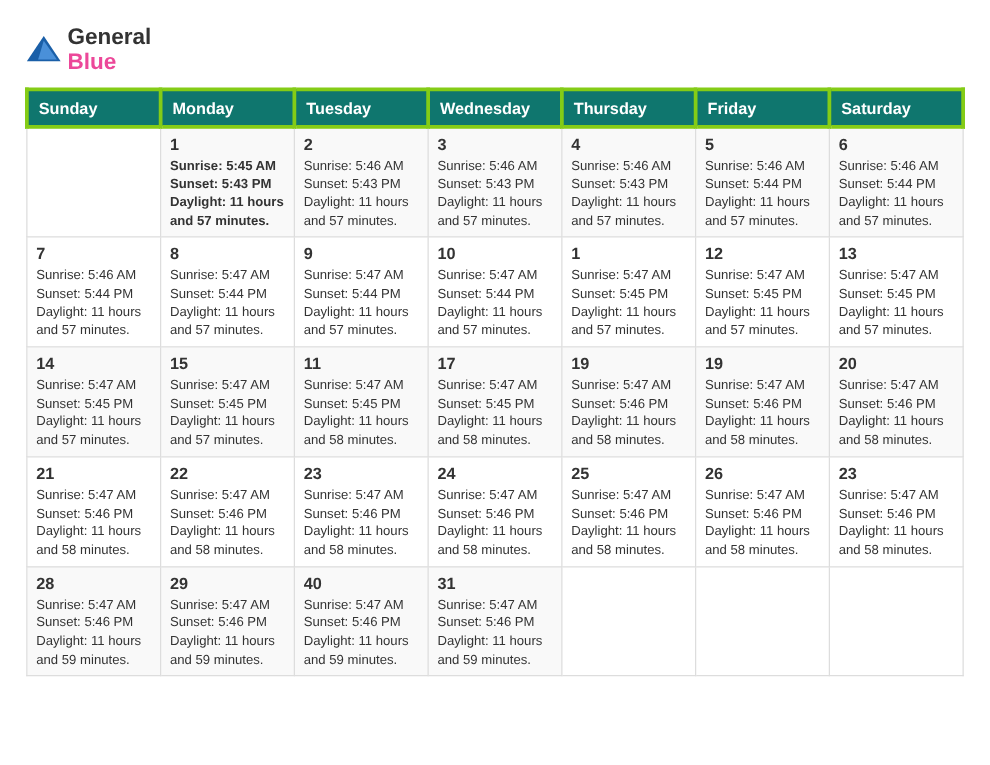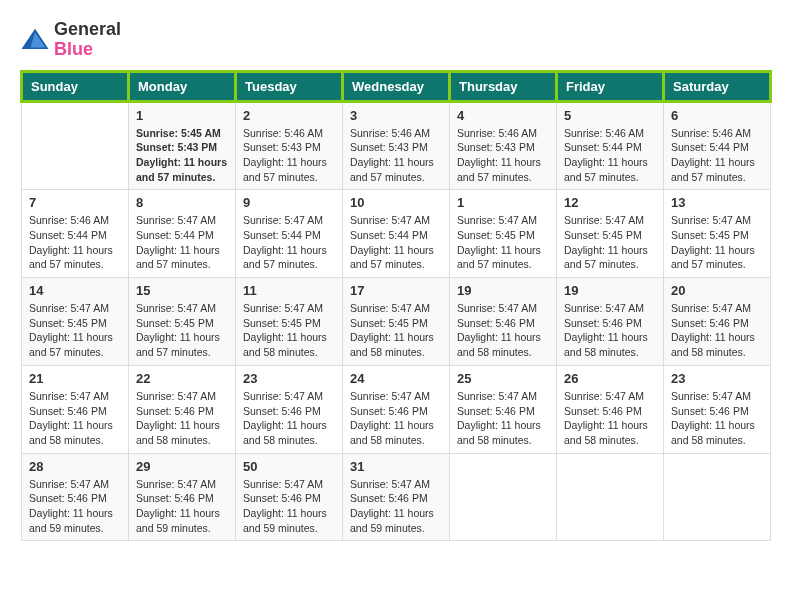--- a/index.html
+++ b/index.html
@@ -328,21 +328,21 @@
 and 59 minutes.</div>
         </td>
         <td>
           <span class="day-number">29</span>
           <div class="day-info" style="white-space: pre-line;">Sunrise: 5:47 AM
 Sunset: 5:46 PM
 Daylight: 11 hours
 and 59 minutes.</div>
         </td>
         <td>
-          <span class="day-number">50</span>
+          <span class="day-number">40</span>
           <div class="day-info" style="white-space: pre-line;">Sunrise: 5:47 AM
 Sunset: 5:46 PM
 Daylight: 11 hours
 and 59 minutes.</div>
         </td>
         <td>
           <span class="day-number">31</span>
           <div class="day-info" style="white-space: pre-line;">Sunrise: 5:47 AM
 Sunset: 5:46 PM
 Daylight: 11 hours

